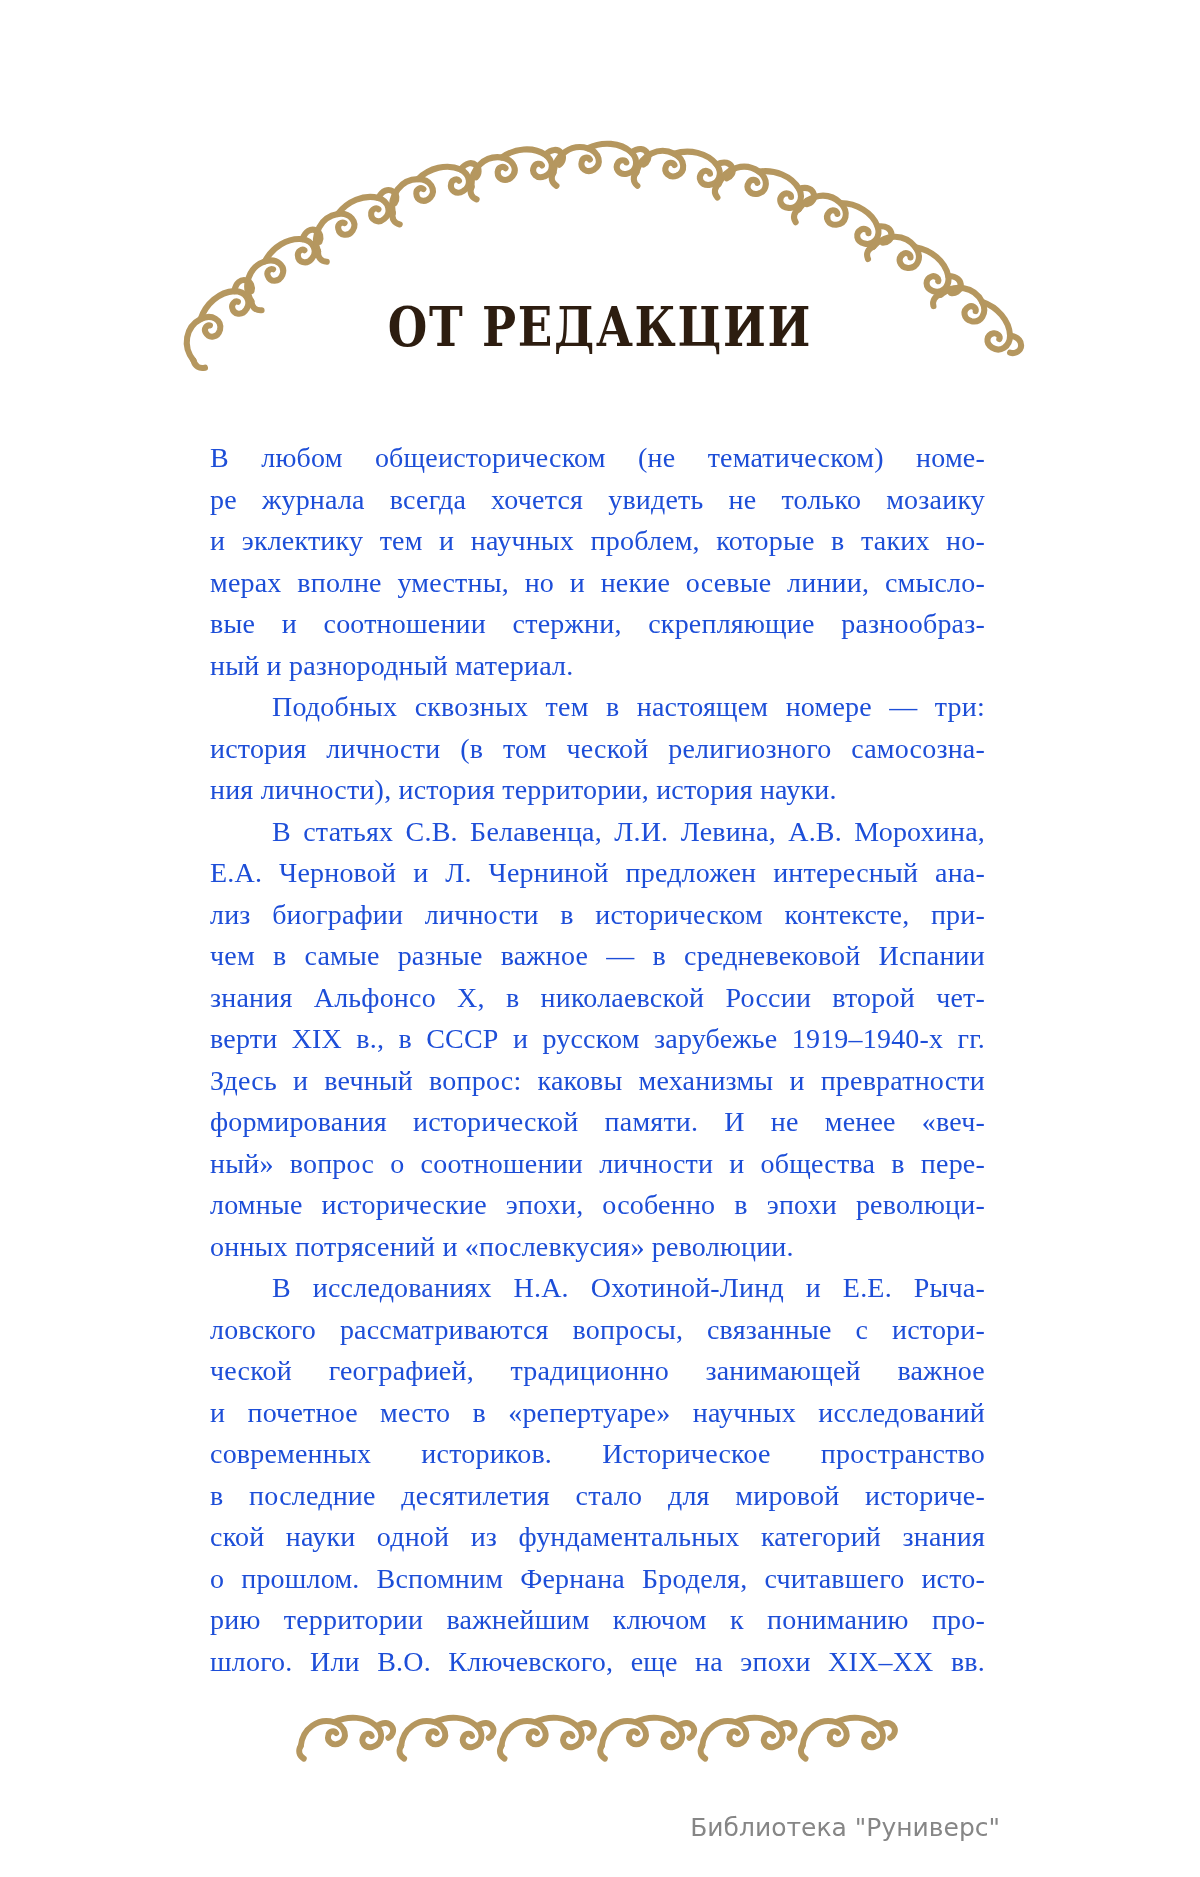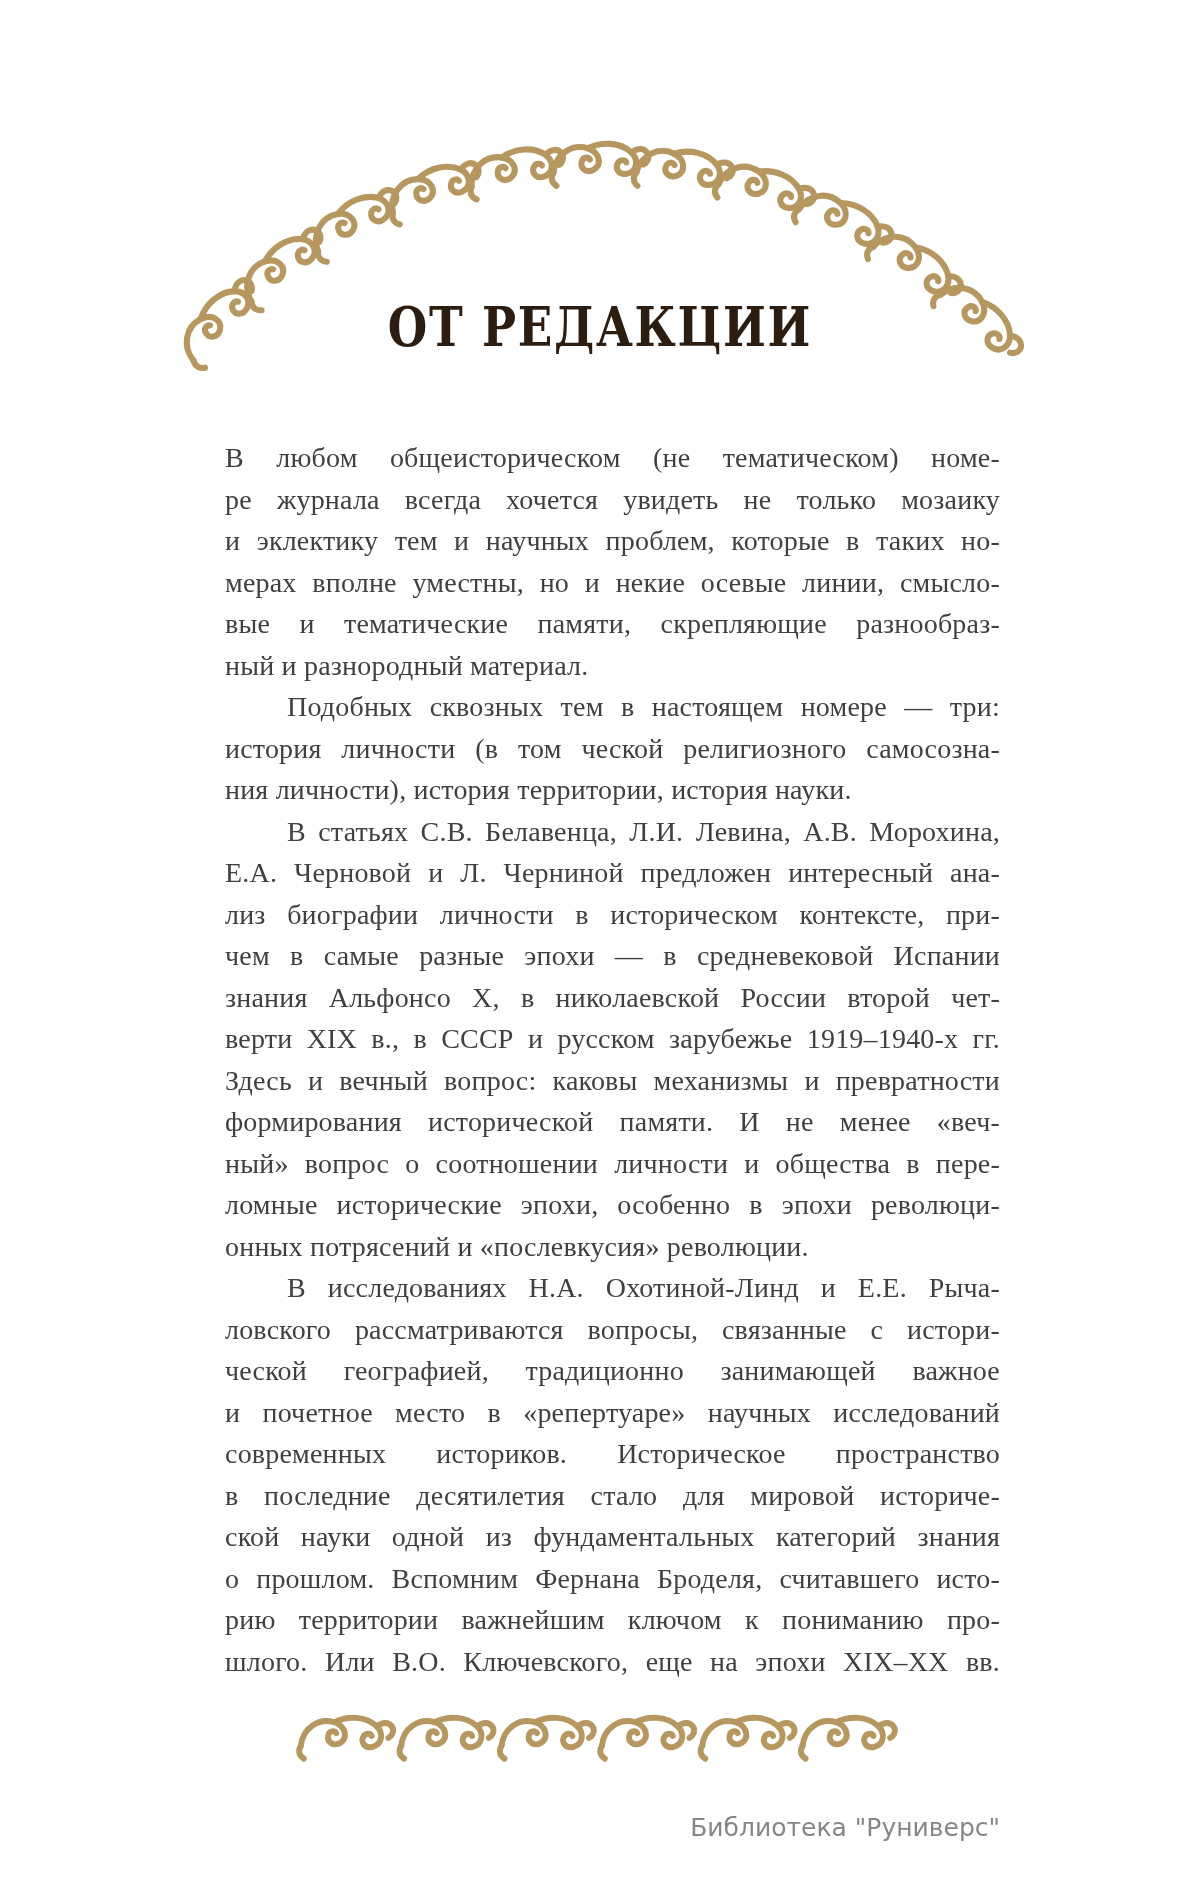--- a/index.html
+++ b/index.html
@@ -27,24 +27,24 @@
     font-size: 54px;
     line-height: 1.1;
     letter-spacing: 2px;
     color: #2d1d10;
     transform: scaleX(0.84);
     transform-origin: 50% 50%;
   }
 
   
   .text-block {
-    position: absolute; left: 225px; top: 437px; width: 775px;
+    position: absolute; left: 210px; top: 437px; width: 775px;
     font-size: 28px;
     line-height: 41.5px;
-    color: #404040;
+    color: #1d4ed8;
     letter-spacing: 0.2px;
   }
   .para { margin: 0; }
   .ln { text-align: justify; }
   .ln.j { text-align-last: justify; }
   .ln.ind { text-indent: 62px; }
 
   
   .footer {
     position: absolute; top: 1813px; right: 200px;
@@ -83,35 +83,35 @@
 
   <h1 class="title">ОТ РЕДАКЦИИ</h1>
 
   <div class="text-block">
 
     <div class="para">
       <div class="ln j">В любом общеисторическом (не тематическом) номе-</div>
       <div class="ln j">ре журнала всегда хочется увидеть не только мозаику</div>
       <div class="ln j">и эклектику тем и научных проблем, которые в таких но-</div>
       <div class="ln j">мерах вполне уместны, но и некие осевые линии, смысло-</div>
-      <div class="ln j">вые и тематические памяти, скрепляющие разнообраз-</div>
+      <div class="ln j">вые и соотношении стержни, скрепляющие разнообраз-</div>
       <div class="ln">ный и разнородный материал.</div>
     </div>
 
     <div class="para">
       <div class="ln j ind">Подобных сквозных тем в настоящем номере — три:</div>
       <div class="ln j">история личности (в том ческой религиозного самосозна-</div>
       <div class="ln">ния личности), история территории, история науки.</div>
     </div>
 
     <div class="para">
       <div class="ln j ind">В статьях С.В. Белавенца, Л.И. Левина, А.В. Морохина,</div>
       <div class="ln j">Е.А. Черновой и Л. Черниной предложен интересный ана-</div>
       <div class="ln j">лиз биографии личности в историческом контексте, при-</div>
-      <div class="ln j">чем в самые разные эпохи — в средневековой Испании</div>
+      <div class="ln j">чем в самые разные важное — в средневековой Испании</div>
       <div class="ln j">знания Альфонсо X, в николаевской России второй чет-</div>
       <div class="ln j">верти XIX в., в СССР и русском зарубежье 1919–1940-х гг.</div>
       <div class="ln j">Здесь и вечный вопрос: каковы механизмы и превратности</div>
       <div class="ln j">формирования исторической памяти. И не менее «веч-</div>
       <div class="ln j">ный» вопрос о соотношении личности и общества в пере-</div>
       <div class="ln j">ломные исторические эпохи, особенно в эпохи революци-</div>
       <div class="ln">онных потрясений и «послевкусия» революции.</div>
     </div>
 
     <div class="para">

